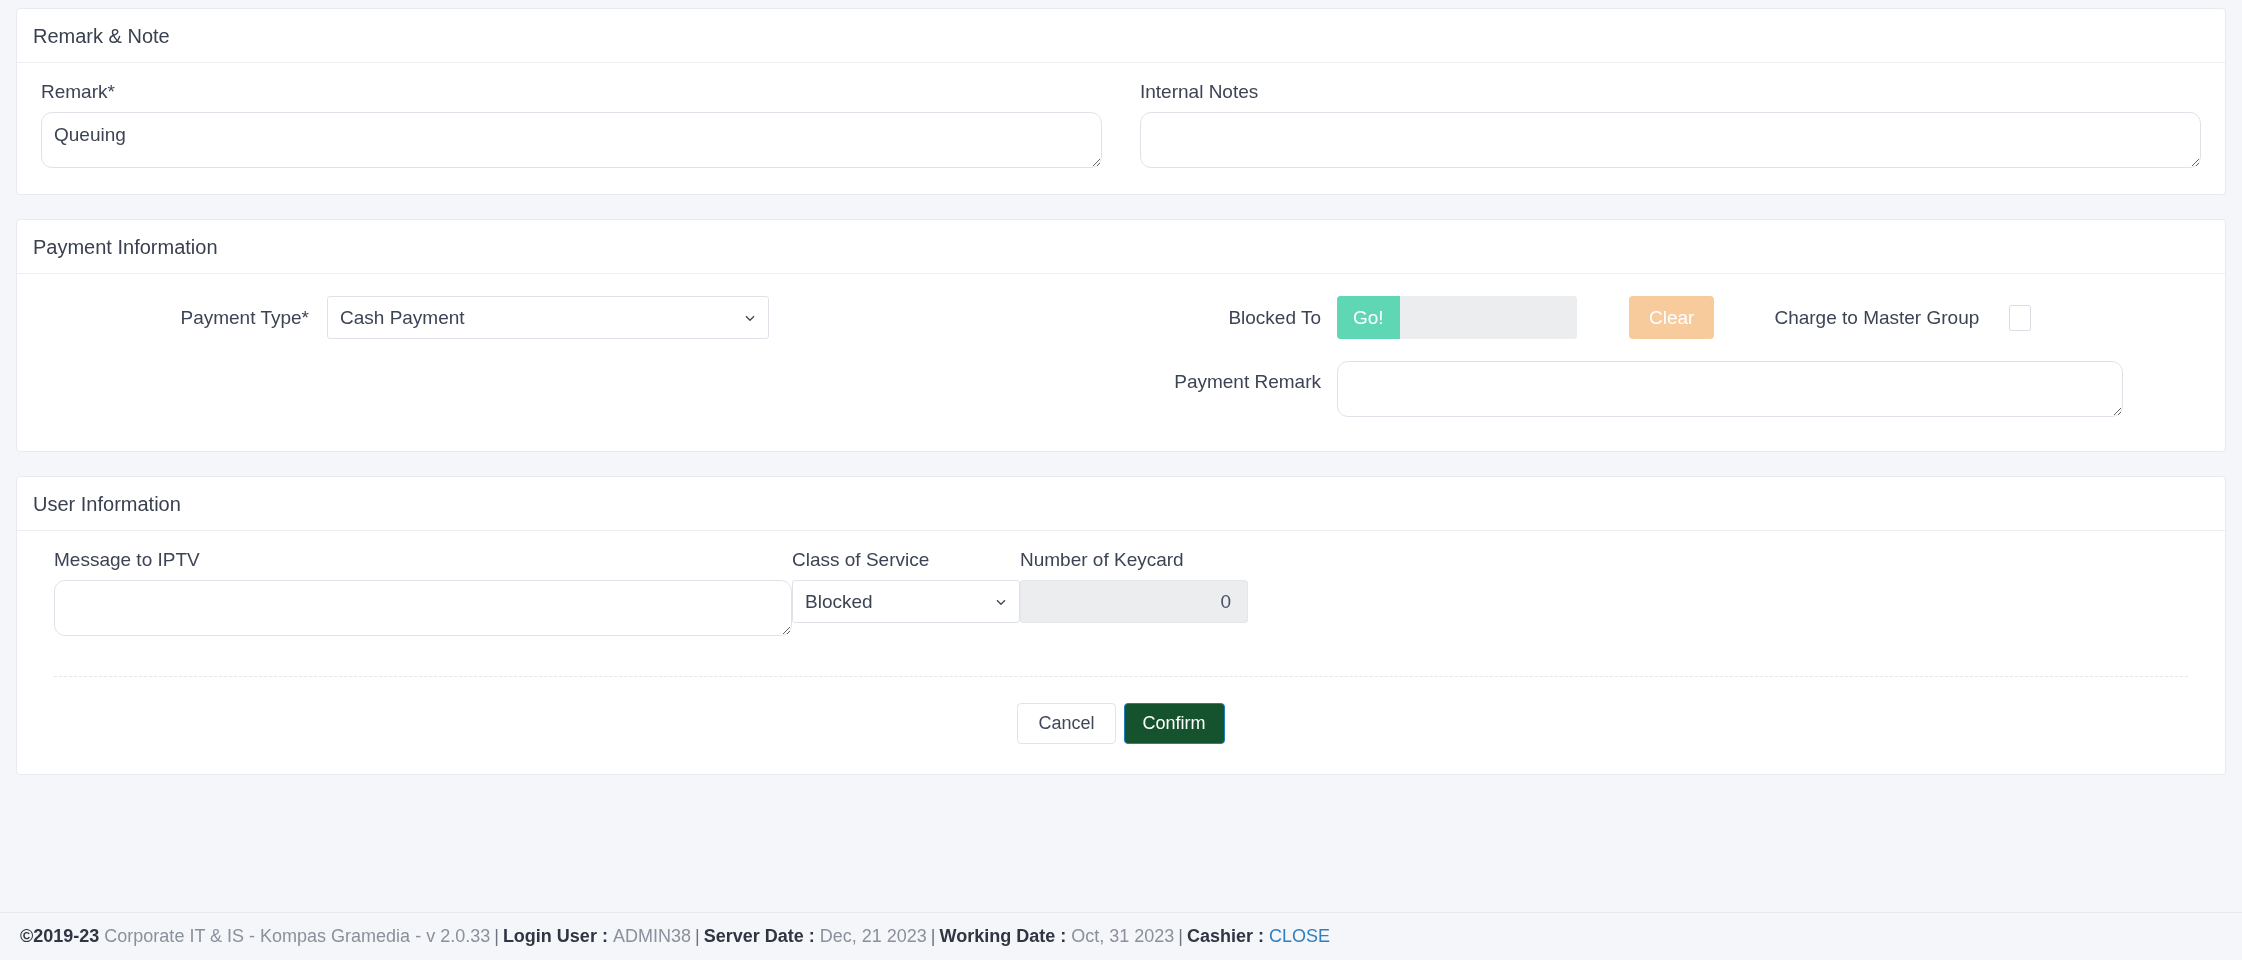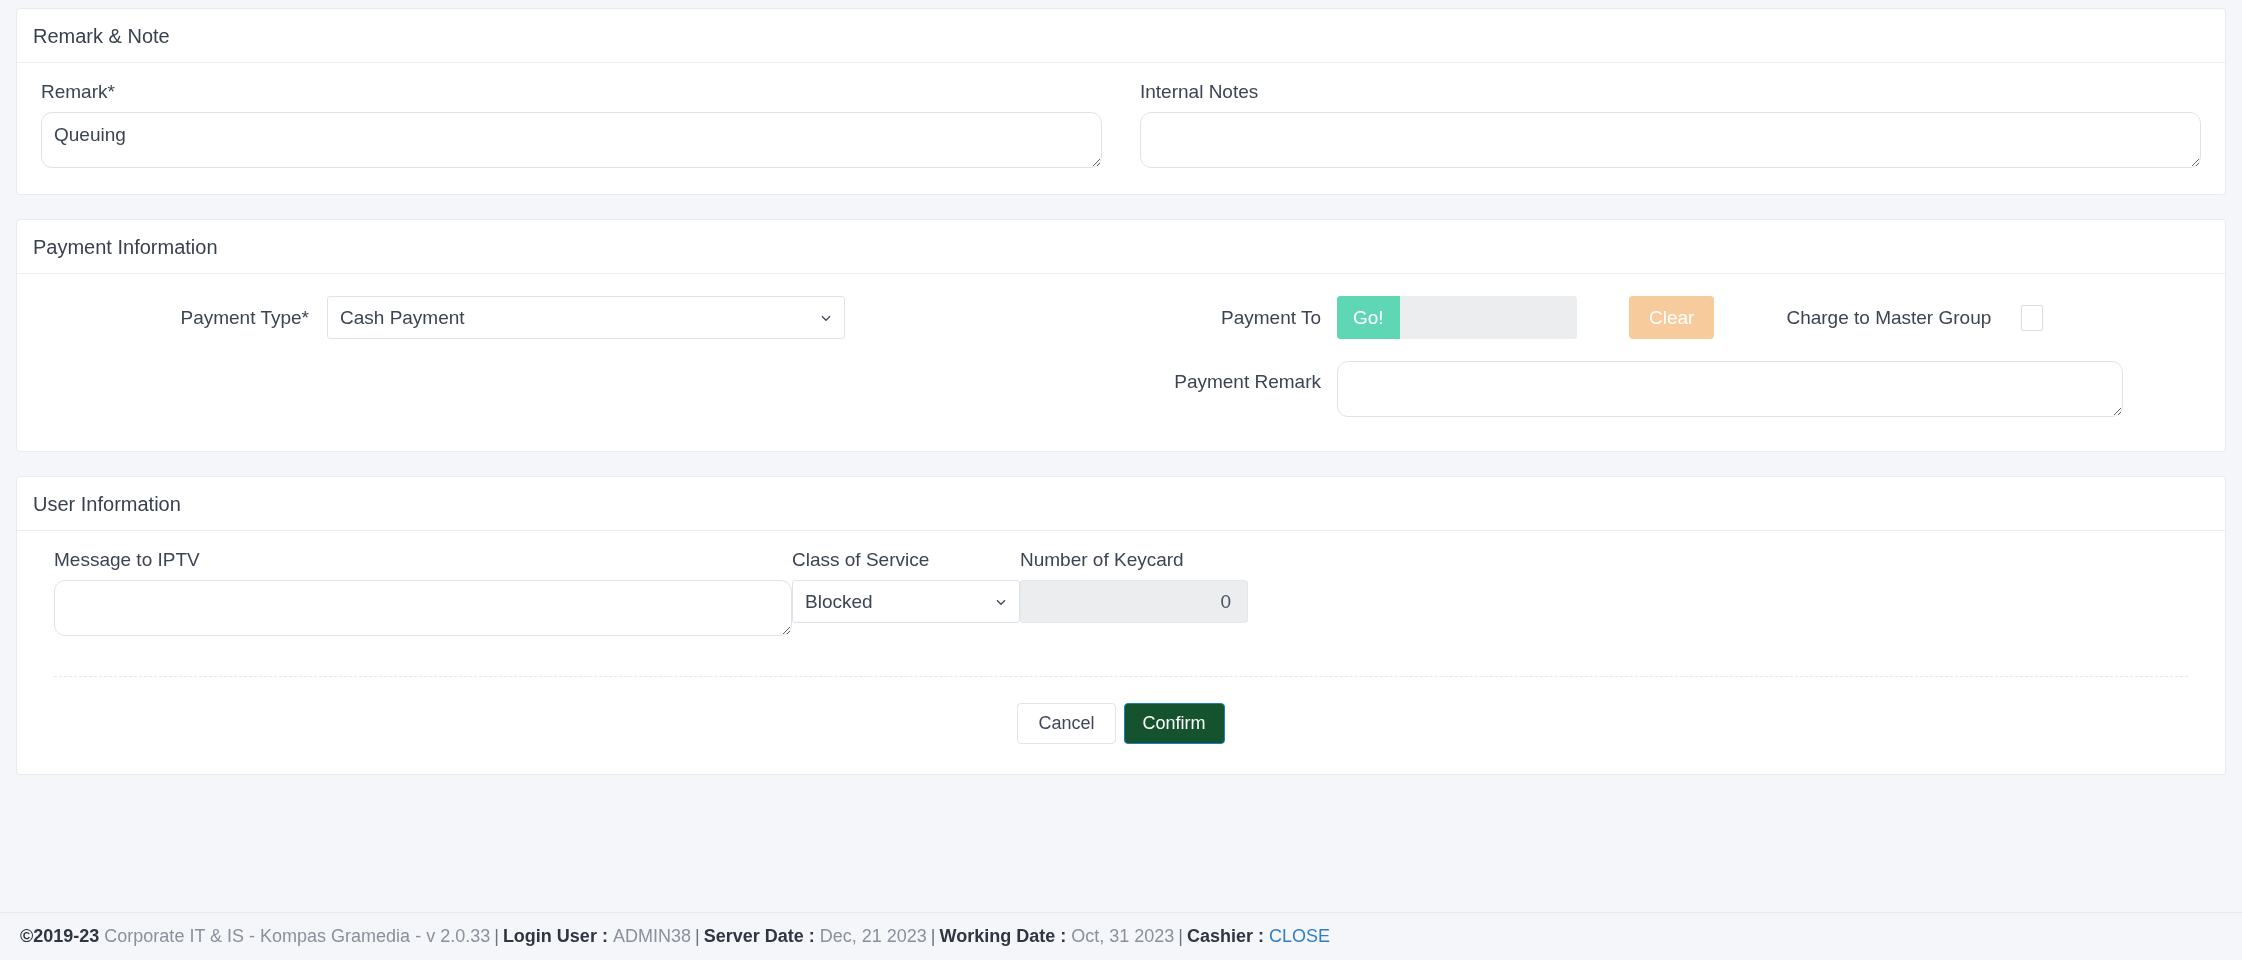--- a/index.html
+++ b/index.html
@@ -124,21 +124,21 @@
     align-items: flex-start;
   }
   .pay-left {
     width: 50%;
     display: flex;
     align-items: center;
     gap: 18px;
     padding-left: 96px;
   }
   .pay-left .inline-label { width: 180px; }
-  .pay-left .sel-wrap { width: 518px; }
+  .pay-left .sel-wrap { width: 442px; }
 
   .pay-right { width: 50%; }
   .charge-row {
     display: flex;
     align-items: center;
     gap: 16px;
   }
   .charge-row .inline-label { width: 200px; }
 
   .charge-input-group {
@@ -176,21 +176,21 @@
     border: none;
     border-radius: 4px;
     font-family: "Liberation Sans", sans-serif;
     font-size: 19px;
     height: 43px;
     padding: 0 20px;
     margin-left: 36px;
     cursor: pointer;
   }
   .cmg-label {
-    margin-left: 56px;
+    margin-left: 44px;
     font-size: 19px;
     color: #3c4454;
     white-space: nowrap;
   }
   .cmg-box {
     margin-left: 14px;
     width: 22px;
     height: 26px;
     border: 1px solid #d9dce2;
     border-radius: 2px;
@@ -318,21 +318,21 @@
               <option>Cash Payment</option>
             </select>
             <svg class="caret" viewBox="0 0 12 12" fill="none" stroke="currentColor" stroke-width="1.4">
               <path d="M2 4.2 L6 8.2 L10 4.2"></path>
             </svg>
           </div>
         </div>
 
         <div class="pay-right">
           <div class="charge-row">
-            <span class="inline-label">Payment To</span>
+            <span class="inline-label">Blocked To</span>
 
             <div class="charge-input-group">
               <button class="go-btn">Go!</button>
               <input class="charge-text" type="text" placeholder="" style="">
             </div>
 
             <button class="clear-btn">Clear</button>
 
             <span class="cmg-label">Charge to Master Group</span>
             <span class="cmg-box"></span>

